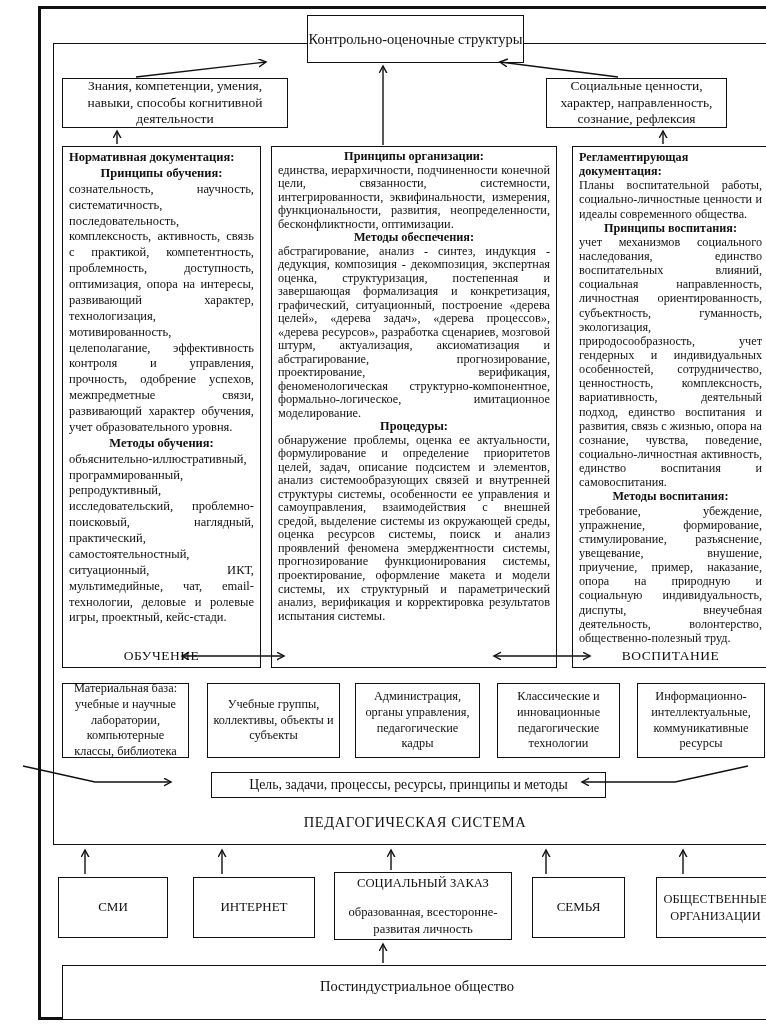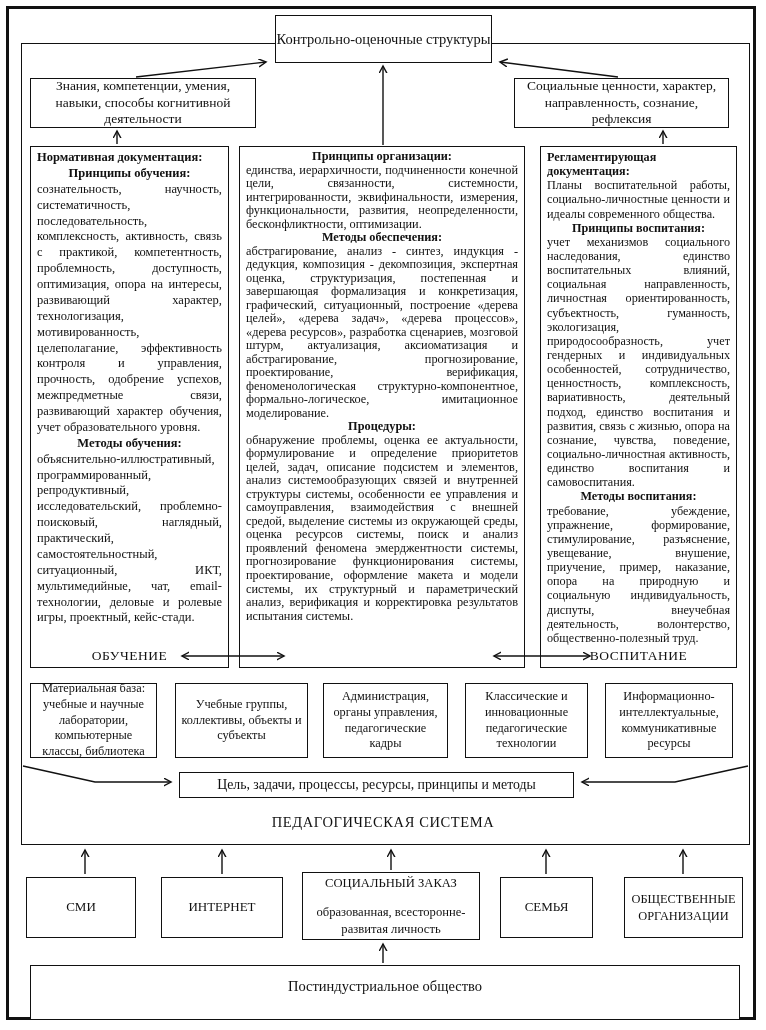--- a/index.html
+++ b/index.html
@@ -1,21 +1,21 @@
 <!DOCTYPE html>
 <html lang="ru"><head>
 <meta charset="utf-8">
 <style>
   html,body{margin:0;padding:0;background:#fff;}
   body{
     width:766px;height:1030px;position:relative;
     font-family:"Liberation Serif","DejaVu Serif",serif;
     color:#111;
   }
-  .abs{position:absolute;box-sizing:border-box;}
+  .abs{position:absolute;box-sizing:border-box;margin-left:32px;}
   .frame{border:1.6px solid #111;background:#fff;}
   .outer{border:3px solid #111;}
   
   .col{overflow:hidden;padding:3px 6px 22px 6px;background:#fff;}
   .col .sec-head{font-weight:bold;text-align:center;}
   .col .sec-head.docline{text-align:left;}
   .col .sec-body{text-align:justify;}
   .col-left{font-size:12.5px;line-height:1.27;}
   .col-mid{font-size:12.3px;line-height:1.1;}
   .col-right{font-size:12.2px;line-height:1.16;}
@@ -57,21 +57,21 @@
 <div class="abs frame" style="left:21px;top:43px;width:729px;height:802px;"></div>
 
 <div class="abs frame topbox" style="left:275px;top:15px;width:217px;height:48px;">
   <span>Контрольно-оценочные структуры</span>
 </div>
 
 <div class="abs frame outcome" style="left:30px;top:78px;width:226px;height:50px;">
   <span>Знания, компетенции, умения, навыки, способы когнитивной деятельности</span>
 </div>
 
-<div class="abs frame outcome" style="left:514px;top:78px;width:215px;height:50px;">
+<div class="abs frame outcome" style="left:514px;top:78px;width:181px;height:50px;">
   <span>Социальные ценности, характер, направленность, сознание, рефлексия</span>
 </div>
 
 <div class="abs frame col col-left" style="left:30px;top:146px;width:199px;height:522px;">
   <div class="sec-head docline">Нормативная документация:</div>
   <div class="sec-head">Принципы обучения:</div>
   <div class="sec-body">сознательность, научность, систематичность, последовательность, комплексность, активность, связь с практикой, компетентность, проблемность, доступность, оптимизация, опора на интересы, развивающий характер, технологизация, мотивированность, целеполагание, эффективность контроля и управления, прочность, одобрение успехов, межпредметные связи, развивающий характер обучения, учет образовательного уровня.</div>
   <div class="sec-head">Методы обучения:</div>
   <div class="sec-body">объяснительно-иллюстративный, программированный, репродуктивный, исследовательский, проблемно-поисковый, наглядный, практический, самостоятельностный, ситуационный, ИКТ, мультимедийные, чат, email-технологии, деловые и ролевые игры, проектный, кейс-стади.</div>
   <div class="col-footer">ОБУЧЕНИЕ</div>

